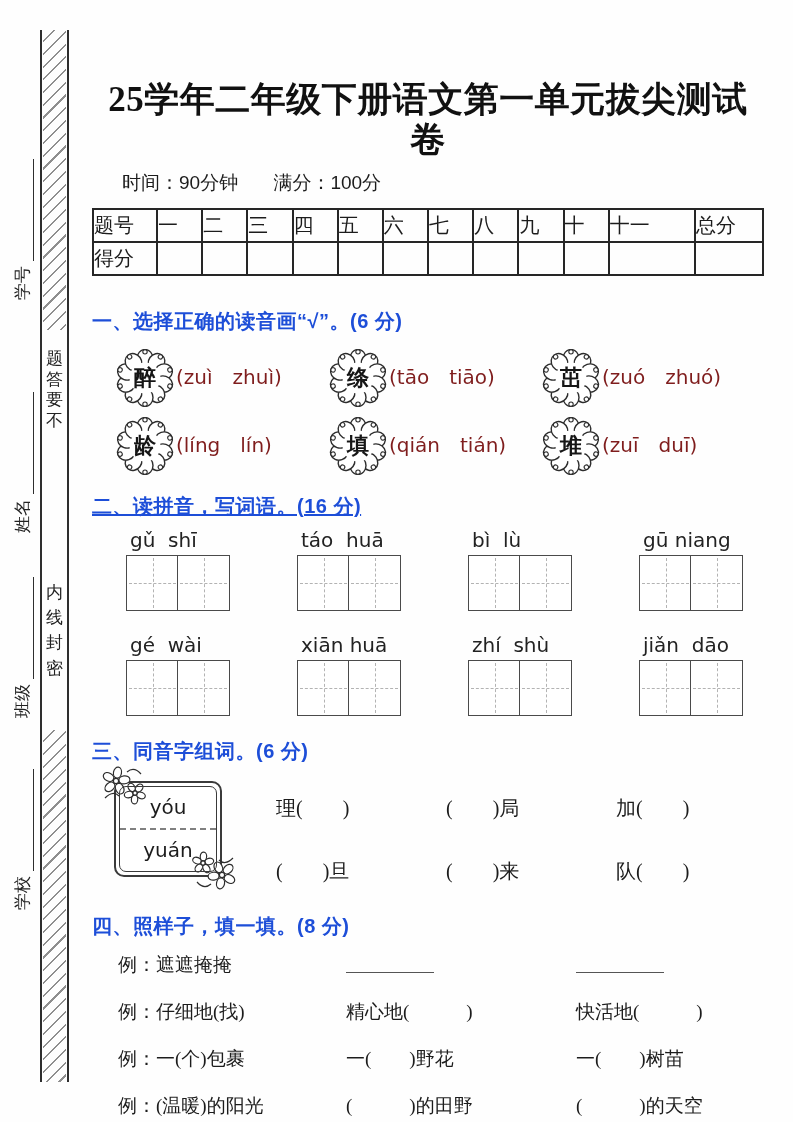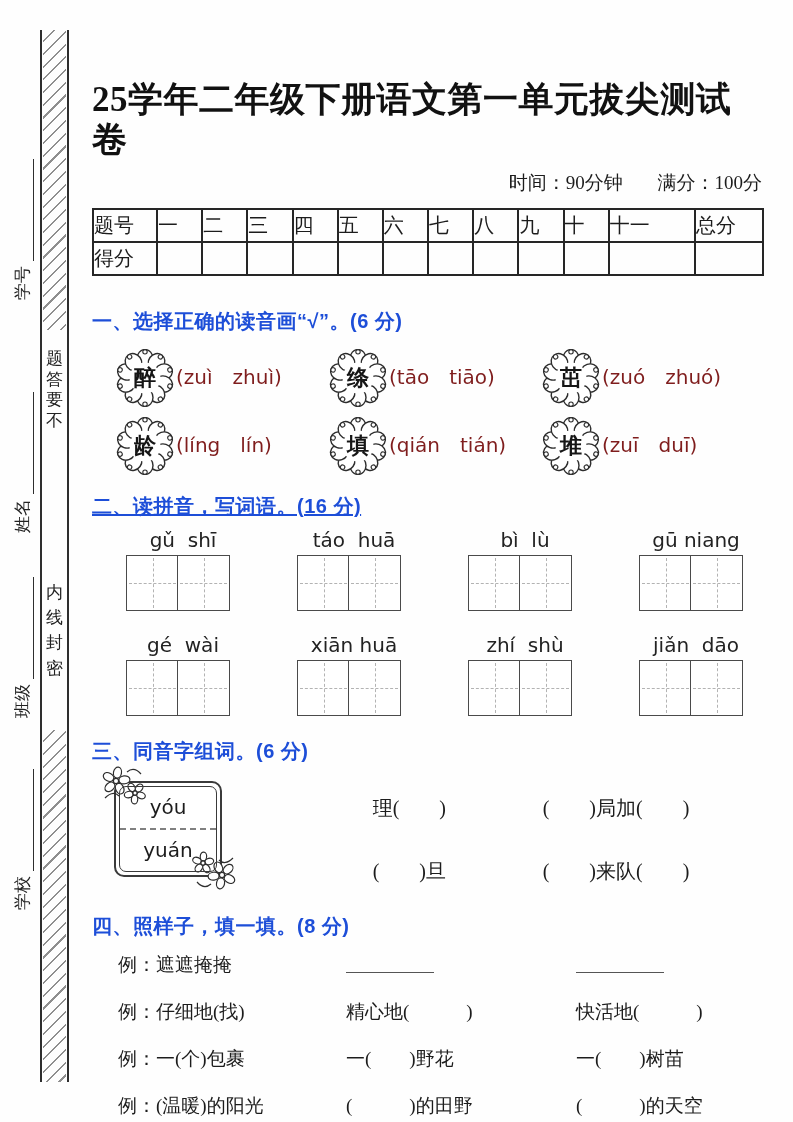--- a/index.html
+++ b/index.html
@@ -37,26 +37,26 @@
     transform:rotate(-90deg); transform-origin:center;
     white-space:nowrap; font-size:17px;
     font-family:"Liberation Serif","DejaVu Serif",serif; color:#222;
   }
   .side-label .line { display:inline-block; width:102px; border-bottom:1.5px solid #2e2e2e; height:15px; }
 
   
   .content { position:absolute; left:92px; top:0; width:672px; }
 
   .title {
-    margin:80px 0 9px; text-align:left;
+    margin:80px 0 9px; text-align:center;
     font:bold 35px/1.15 "Liberation Serif","DejaVu Serif",serif;
     letter-spacing:0.5px; color:#111;
   }
-  .info-line { margin-top:8px; text-align:right; font-size:19px;
-    font-family:Liberation Serif, serif; padding-right:2px; }
+  .info-line { margin-top:8px; font-size:19px;
+    font-family:Liberation Sans, sans-serif; padding-right:2px; }
   .info-line span { margin-left:30px; }
 
   table.score { margin-top:12px; width:100%; border-collapse:collapse;
     font-size:20px; font-family:"Liberation Serif","DejaVu Serif",serif; text-align:left; }
   table.score td { border:2px solid #262626; height:31px; padding:0; }
   table.score td.first { width:62px; }
   table.score td.last { width:66px; }
 
   .sec-heading { margin-top:0; font-weight:bold; font-size:20px; letter-spacing:0.5px;
     font-family:"Liberation Sans","DejaVu Sans",sans-serif; color:#1d4ed8; }
@@ -74,31 +74,31 @@
   .flower .ch { position:absolute; inset:0; display:flex; align-items:center; justify-content:center;
     font:bold 22px "Liberation Serif","DejaVu Serif",serif; color:#161616; }
   .s1-opts { font-size:20px; font-family:"DejaVu Sans",sans-serif; white-space:pre; margin-left:2px; color:#7f1d1d; }
 
   
   .s2-row { display:flex; padding-left:34px; }
   .s2-row1 { margin-top:8px; }
   .s2-row2 { margin-top:22px; }
   .s2-group { width:171px; flex:none; }
   .pinyin { font-size:20px; font-family:"DejaVu Sans",sans-serif; white-space:pre;
-    width:106px; text-align:center; margin:0 0 3px 4px; color:#222; }
+    width:106px; text-align:left; margin:0 0 3px 4px; color:#222; }
   .tzg { display:flex; }
   .tzg-cell { width:51px; height:54px; border:1.6px solid #4a4a4a; position:relative; background:#fff; }
   .tzg-cell + .tzg-cell { margin-left:-1.6px; }
   .tzg-cell::before { content:""; position:absolute; left:50%; top:2px; bottom:2px;
     border-left:1.5px dashed #b3b3b3; }
   .tzg-cell::after { content:""; position:absolute; top:50%; left:2px; right:2px;
     border-top:1.5px dashed #b3b3b3; }
 
   
-  .s3-body { display:flex; margin-top:12px; padding-left:22px; align-items:flex-start;text-align:right; }
+  .s3-body { display:flex; margin-top:12px; padding-left:22px; align-items:flex-start; }
   .hb-box { position:relative; width:104px; height:92px; border:2px solid #3a3a3a;
     border-radius:10px; background:#fff; flex:none; margin-top:4px; }
   .hb-inner { position:absolute; inset:3px; border:1.2px solid #3a3a3a; border-radius:7px;
     display:flex; flex-direction:column; overflow:hidden; }
   .hb-top,.hb-bottom { flex:1; display:flex; align-items:center; justify-content:center;
     font-size:20px; font-family:"DejaVu Sans",sans-serif; }
   .hb-top { border-bottom:2px dashed #808080; }
   .blossom { position:absolute; width:48px; height:42px; }
   .blossom.tl { left:-15px; top:-17px; }
   .blossom.br { right:-17px; bottom:-15px; transform:rotate(180deg); }

